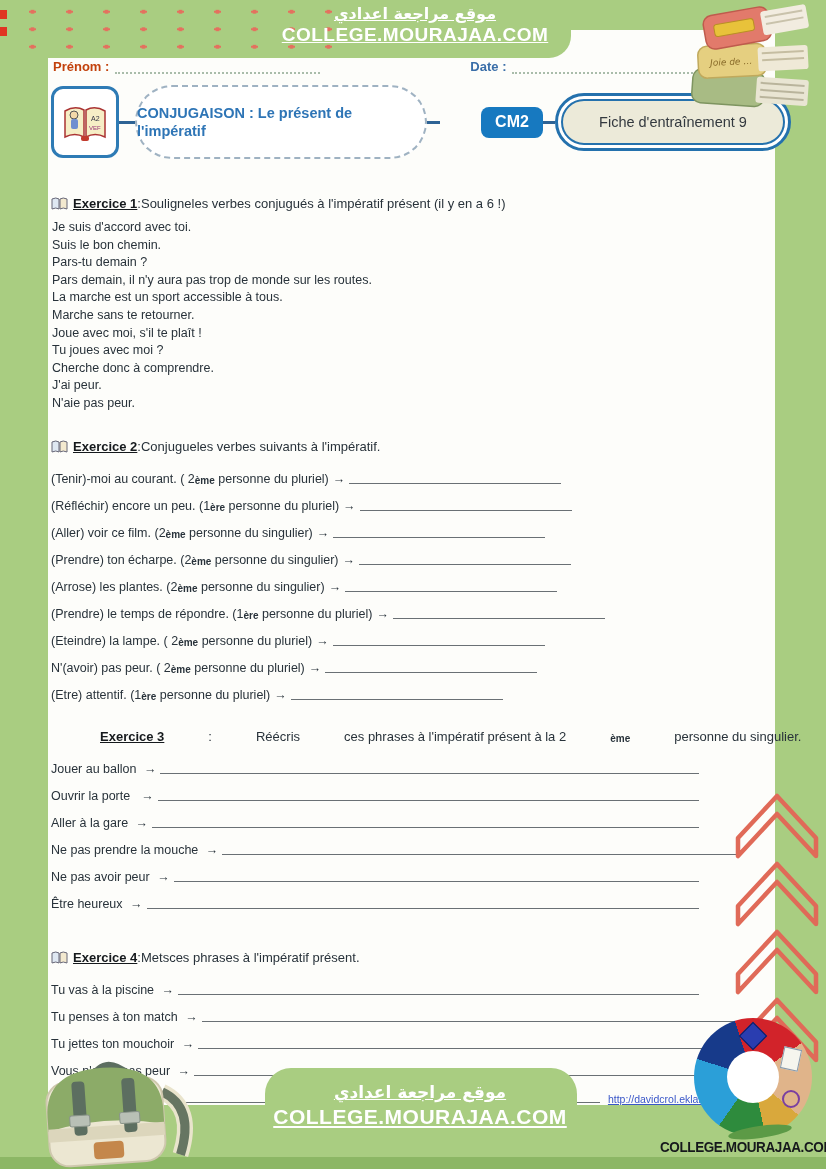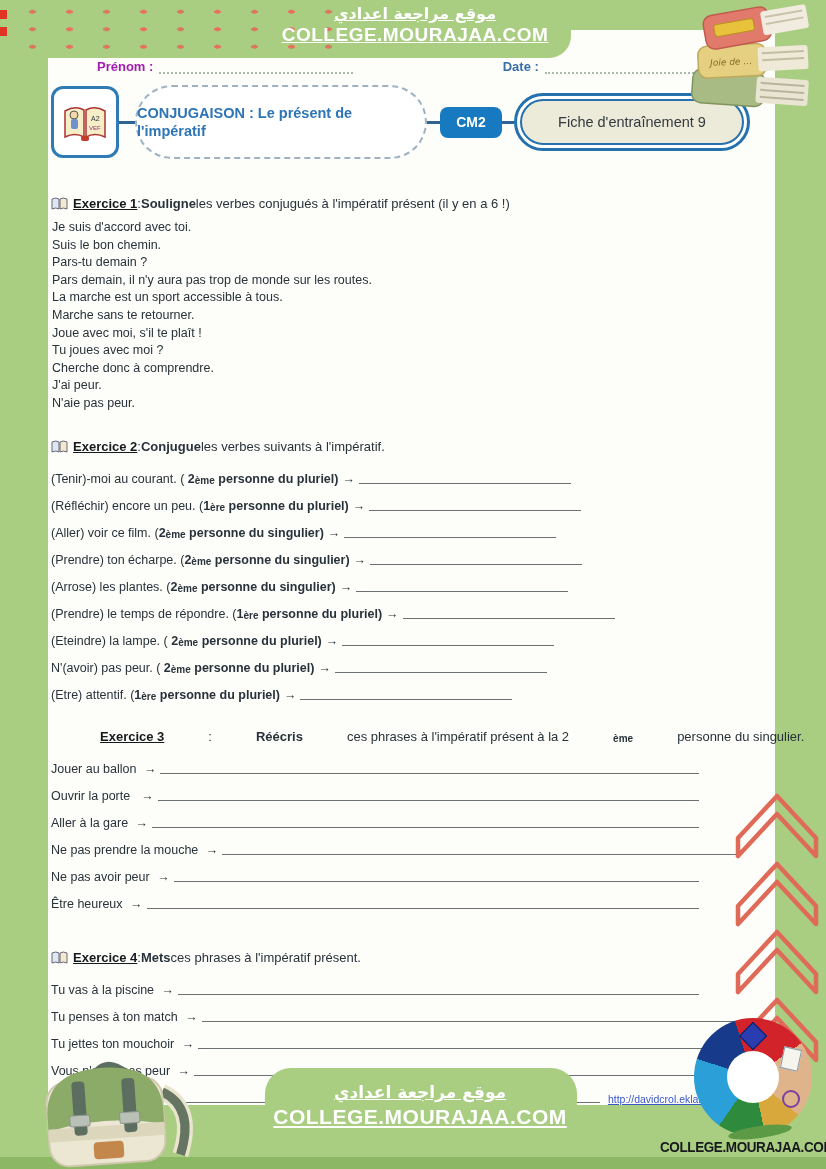--- a/index.html
+++ b/index.html
@@ -5,45 +5,45 @@
   html,body{margin:0;padding:0;}
   body{font-family:"Liberation Sans",sans-serif;}
   .canvas{position:relative;width:826px;height:1169px;background:#a9cd81;overflow:hidden;}
 
   
   .page{position:absolute;left:48px;top:30px;width:727px;height:1080px;background:#fdfdfa;
         padding:0 34px 0 3px;box-sizing:border-box;color:#28323a;font-size:12.5px;z-index:1;}
 
   
   .meta{margin:28px 0 0 2px;display:flex;align-items:flex-end;height:16px;}
-  .meta .lbl{font-weight:bold;font-size:13px;color:#a21caf;white-space:nowrap;margin-left:44px;}
+  .meta .lbl{font-weight:bold;font-size:13px;color:#c2410c;white-space:nowrap;}
   .meta .lbl.date{color:#3a6ea8;margin-left:150px;}
   .dotline{display:inline-block;border-bottom:2px dotted #a9bcaa;height:11px;margin-left:6px;}
   .dl1{width:205px;} .dl2{width:208px;}
 
   
   .banner{margin-top:11px;height:74px;display:flex;align-items:center;}
   .conn{height:3px;background:#2e6395;flex:0 0 auto;}
   .c1{width:16px;} .c2{width:13px;} .c3{width:12px;} .c4{flex:1;}
   .icon-box{width:62px;height:66px;border:3px solid #2e7bb5;border-radius:12px;background:#fff;
             display:flex;align-items:center;justify-content:center;flex:0 0 auto;}
   .oval{width:288px;height:70px;border:2px dashed #9fb2c2;border-radius:44px;background:#fff;
         display:flex;flex-direction:column;align-items:flex-start;justify-content:center;flex:0 0 auto;}
   .oval .t1,.oval .t2{color:#2e75b6;font-weight:bold;font-size:14.5px;line-height:18px;text-align:center;}
   .cm2{width:62px;height:31px;background:#1779c0;border-radius:8px;color:#fff;font-weight:bold;
-       font-size:14px;display:flex;align-items:center;justify-content:center;flex:0 0 auto;}
+       font-size:16px;display:flex;align-items:center;justify-content:center;flex:0 0 auto;margin-left:41px;}
   .pill-outer{border:3px solid #2471ad;border-radius:30px;background:#fff;padding:3px;flex:0 0 auto;}
   .pill-inner{border:2px solid #2471ad;border-radius:26px;background:#ecead9;height:42px;min-width:192px;
               display:flex;align-items:center;justify-content:center;font-size:14.5px;color:#33393f;padding:0 14px;}
 
   
   .exhead{margin-top:32px;display:flex;align-items:flex-end;height:20px;white-space:nowrap;}
   .exhead .bkicon{margin-right:5px;}
   .exlabel{font-weight:bold;text-decoration:underline;font-size:13.5px;color:#15191c;}
-  .b{font-weight:bold;}
+  .b{font-weight:normal;}
   .exhead span{font-size:13px;}
   sup{font-size:10px;font-weight:bold;}
   .sent{line-height:17.6px;margin-left:1px;}
   .sentlist{margin-top:8px;}
   .rowlist{margin-top:5px;}
   .row{display:flex;align-items:flex-end;height:27px;white-space:nowrap;}
   .row .t{white-space:pre;}
   .arrowsp{margin:0 4px 0 4px;}
   .blank{display:inline-block;border-bottom:1.5px solid #6a7074;height:4px;margin-bottom:2px;}
   .wfix{width:212px;}

